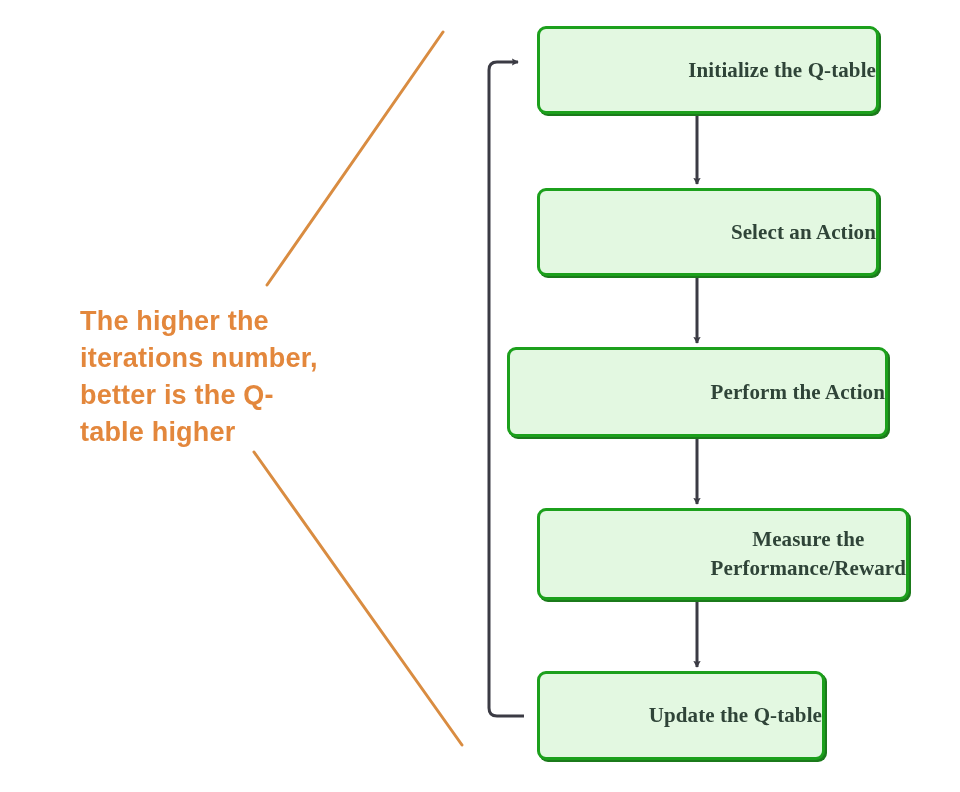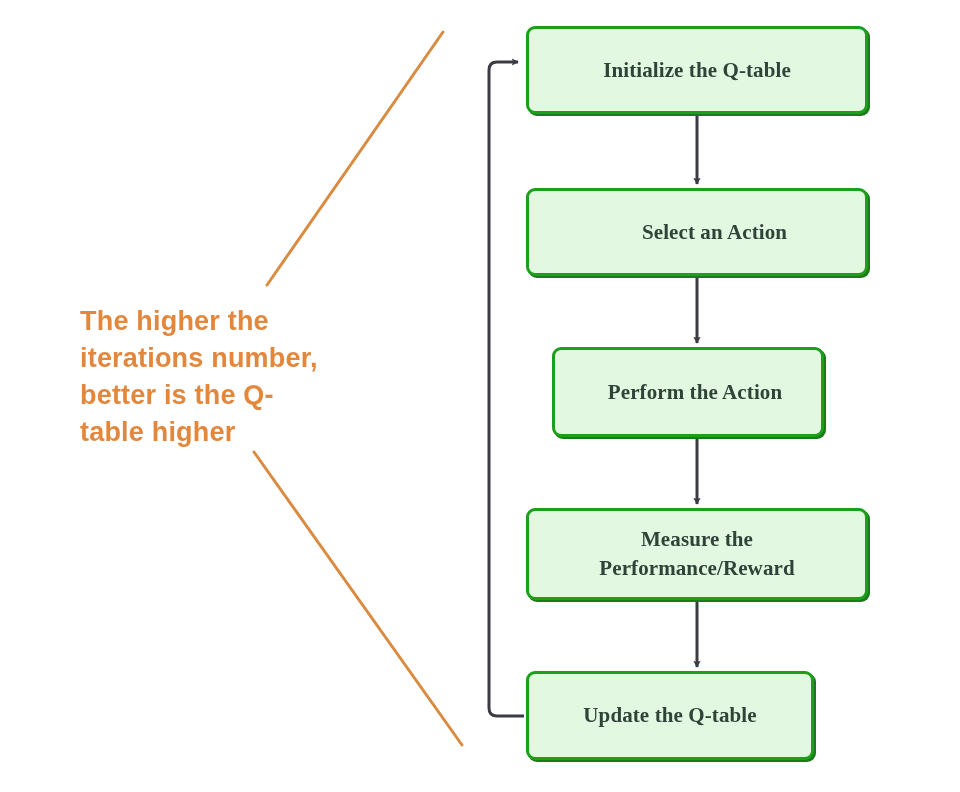--- a/index.html
+++ b/index.html
@@ -40,22 +40,23 @@
   
   .flow-box {
     position: absolute;
     box-sizing: border-box;
     background: #e3f8e1;
     border: 3px solid #1ca01c;
     border-radius: 9px;
     box-shadow: 2px 2px 0 0 #1b7a1b;
     display: flex;
     align-items: center;
-    justify-content: center;
+    justify-content: flex-end;
     text-align: center;
+    margin-left: 11px;
   }
   .flow-box .box-label {
     font-family: "Liberation Serif", serif;
     font-weight: bold;
     font-size: 21px;
     line-height: 29px;
     color: #2f4438;
     white-space: pre-line;
     letter-spacing: 0.1px;
   }
@@ -92,25 +93,25 @@
   </svg>
 
   <div class="flow-box" style="left:526px; top:26px; width:342px; height:88px;">
     <span class="box-label">Initialize the Q-table</span>
   </div>
 
   <div class="flow-box" style="left:526px; top:188px; width:342px; height:88px;padding-left:35px;">
     <span class="box-label">Select an Action</span>
   </div>
 
-  <div class="flow-box" style="left:552px; top:347px; width:272px; height:90px;padding-left:14px;">
+  <div class="flow-box" style="left:496px; top:347px; width:381px; height:90px;padding-left:14px;">
     <span class="box-label">Perform the Action</span>
   </div>
 
-  <div class="flow-box" style="left:526px; top:508px; width:342px; height:92px;">
+  <div class="flow-box" style="left:526px; top:508px; width:372px; height:92px;">
     <span class="box-label">Measure the
 Performance/Reward</span>
   </div>
 
   <div class="flow-box" style="left:526px; top:671px; width:288px; height:89px;">
     <span class="box-label">Update the Q-table</span>
   </div>
 
 </div>
 

